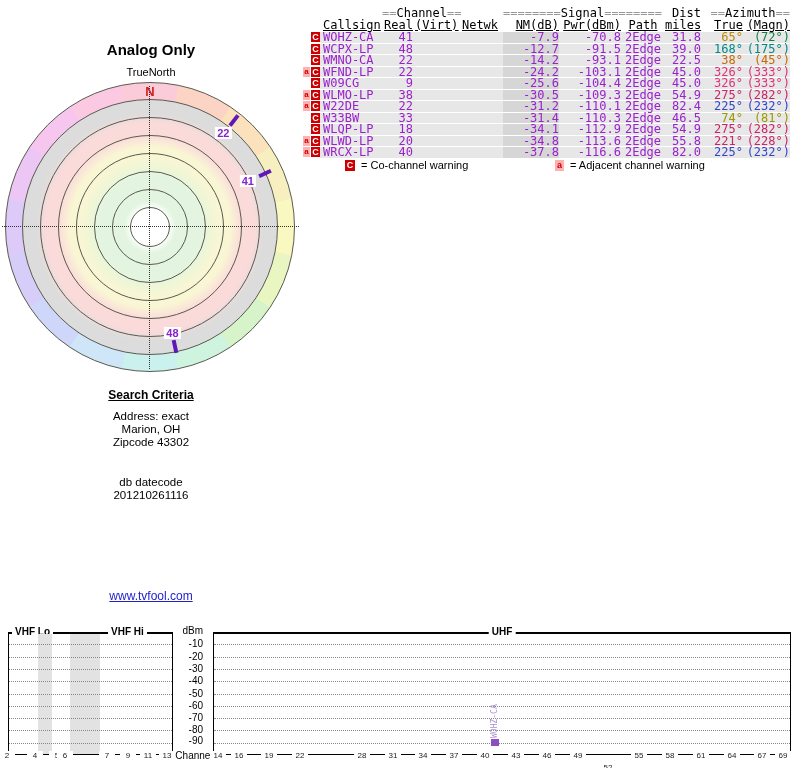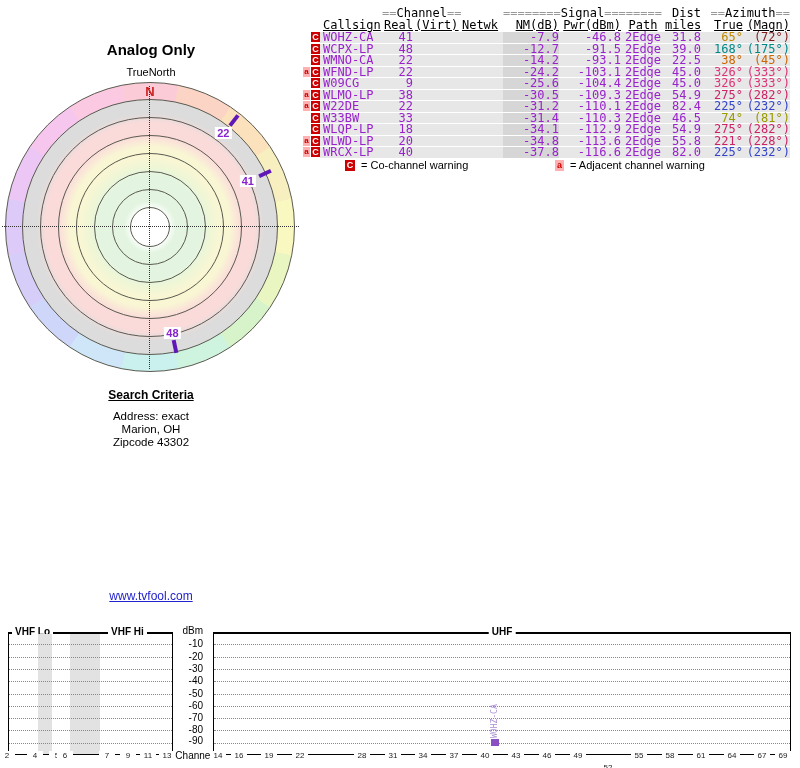--- a/index.html
+++ b/index.html
@@ -130,20 +130,24 @@
       <div class="radar-mlabel" style="left: 167.454px; top: 250.64px; transform: translate(-50%, -50%);">48</div>
     </div>
 
   <div id="criteria">
     <div class="crit-head">Search Criteria</div>
     <div id="crit-address">
         <div class="crit-line">Address: exact</div>
         <div class="crit-line">Marion, OH</div>
         <div class="crit-line">Zipcode 43302</div>
       </div>
+    <div class="crit-db" id="crit-db">
+        <div class="crit-line">db datecode</div>
+        <div class="crit-line">201210261116</div>
+      </div>
   </div>
 
   <a id="site-link" href="#">www.tvfool.com</a>
 
   <div id="table">
     <div class="h1row">
       <div class="cell g-sp"></div>
       <div class="cell g-ch"><span class="eq">==</span><span>Channel</span><span class="eq">==</span></div>
       <div class="cell g-sig"><span class="eq">========</span><span>Signal</span><span class="eq">========</span></div>
       <div class="cell g-dist">Dist</div>
@@ -165,25 +169,25 @@
     <div id="tbody">
         <div class="trow">
           <div class="cell c-flags">
             <span class="flag flag-c">C</span>
           </div>
           <div class="cell c-call">WOHZ-CA</div>
           <div class="cell c-real">41</div>
           <div class="cell c-virt"></div>
           <div class="cell c-netwk"></div>
           <div class="cell c-nm">-7.9</div>
-          <div class="cell c-pwr">-46.8</div>
+          <div class="cell c-pwr">-70.8</div>
           <div class="cell c-path">2Edge</div>
           <div class="cell c-miles">31.8</div>
           <div class="cell c-true" style="color: rgb(187, 136, 0);">65°</div>
-          <div class="cell c-magn" style="color: #7f1d1d;">(72°)</div>
+          <div class="cell c-magn" style="color: #15803d;">(72°)</div>
         </div>
         <div class="trow">
           <div class="cell c-flags">
             <span class="flag flag-c">C</span>
           </div>
           <div class="cell c-call">WCPX-LP</div>
           <div class="cell c-real">48</div>
           <div class="cell c-virt"></div>
           <div class="cell c-netwk"></div>
           <div class="cell c-nm">-12.7</div>

